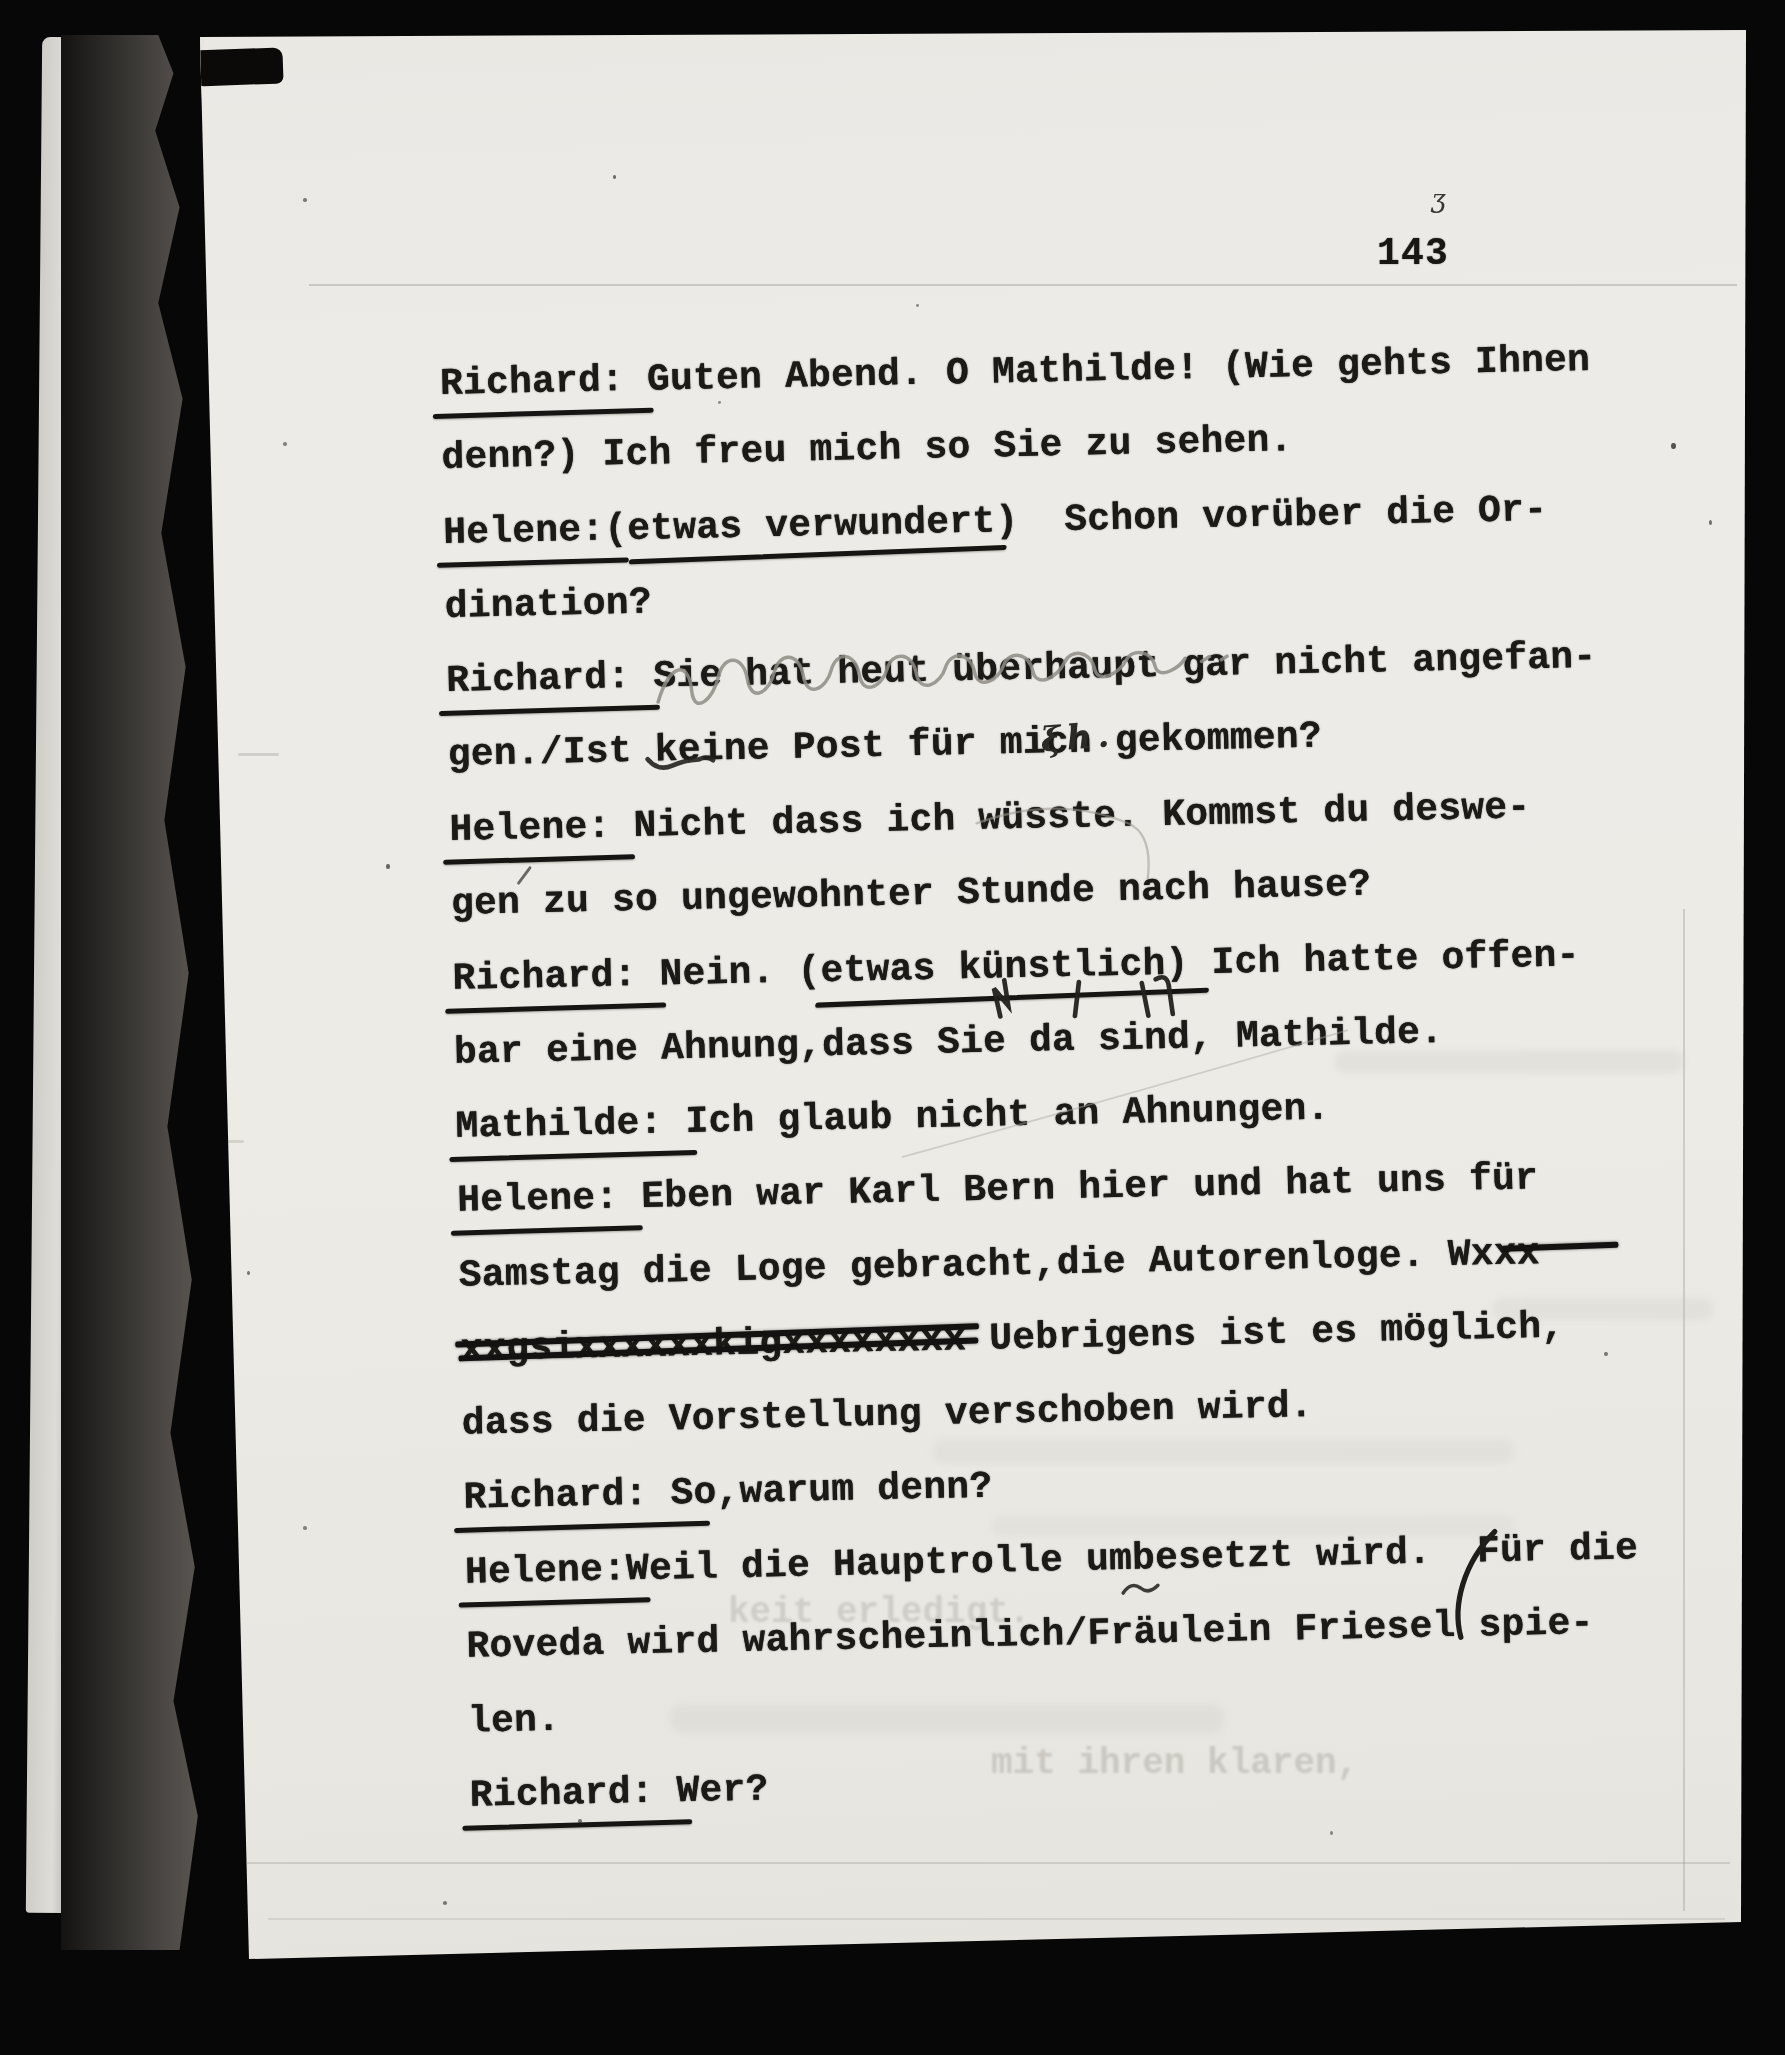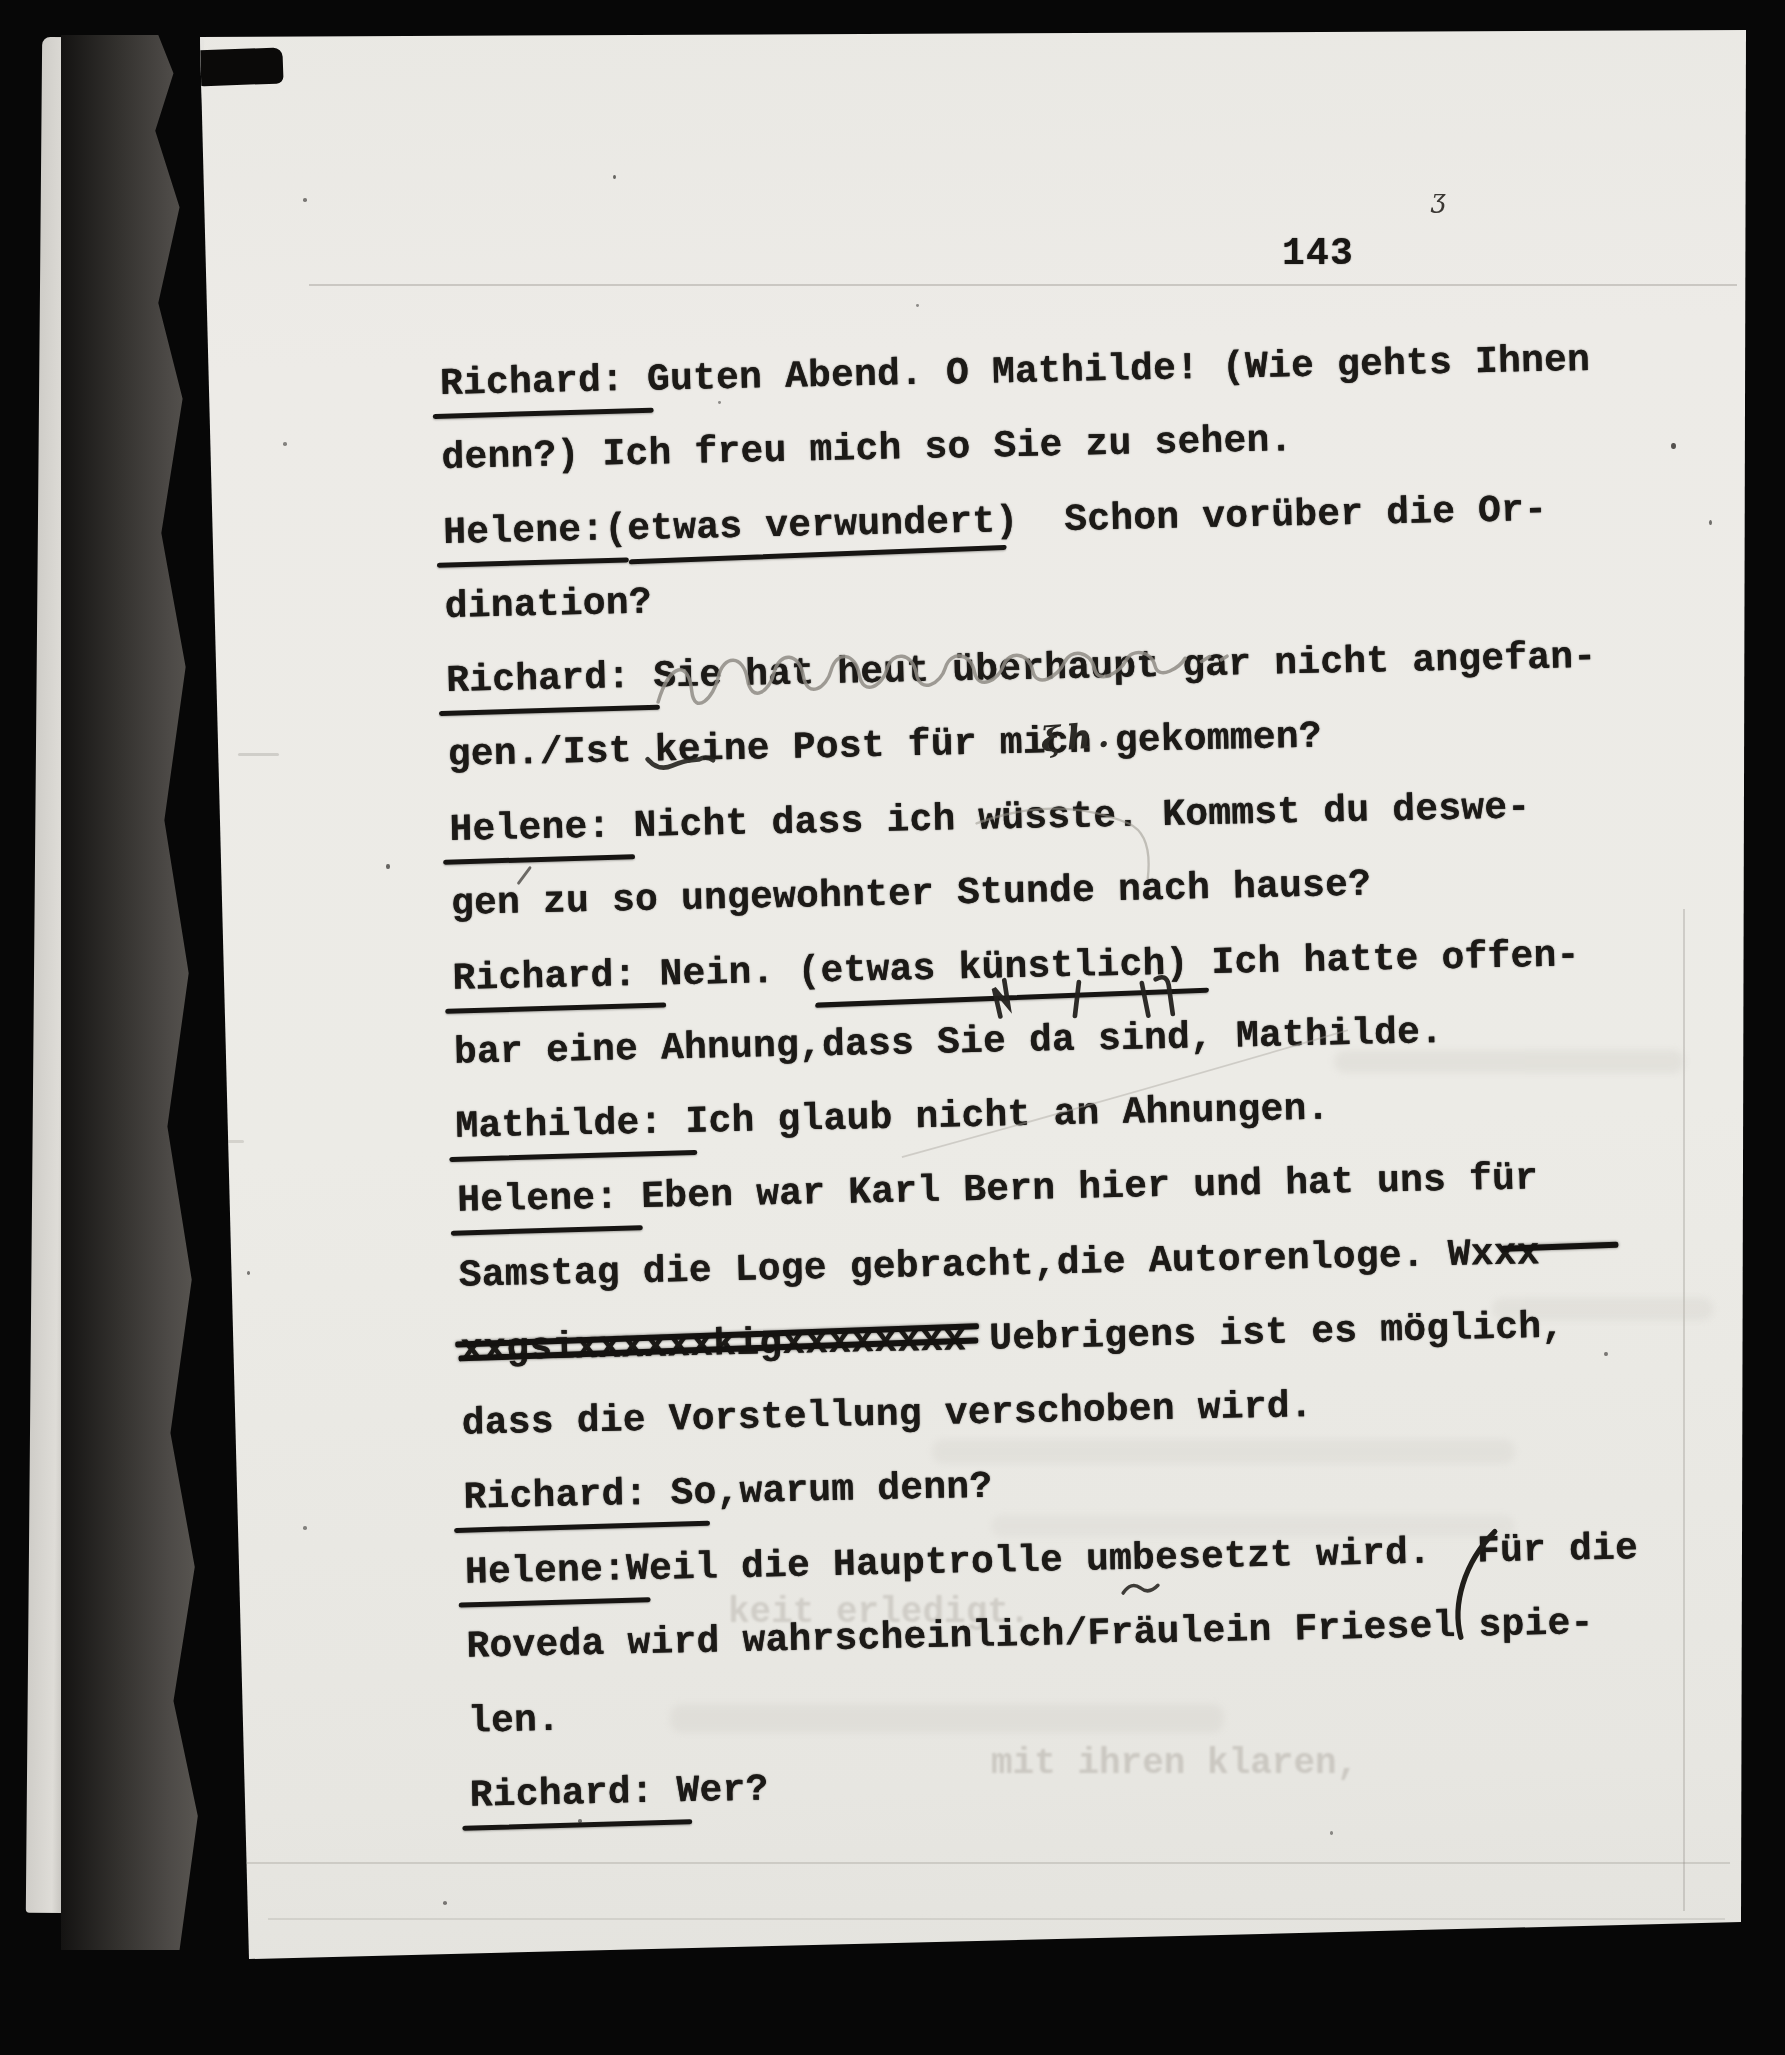--- a/index.html
+++ b/index.html
@@ -32,21 +32,21 @@
   .text-tilt{position:absolute;inset:0;transform:rotate(-1.2deg);transform-origin:440px 379px;}
   .tl{position:absolute;left:440px;height:74px;width:1317px;white-space:pre;
       font:700 38px/54px "Liberation Mono",monospace;letter-spacing:0.2px;color:#1c1a17;
       text-shadow:0 0 0.9px rgba(28,25,22,.9),0 0 2.3px rgba(28,25,22,.25);}
   .tl .ul{position:absolute;top:56px;height:5.2px;background:#171513;border-radius:2.9px;
       transform:rotate(-.45deg);box-shadow:0 1.2px 1.7px rgba(20,18,16,.25);}
   .tl .ul.wavy{transform:rotate(-1deg) skewX(-8deg);height:4.7px;}
   .tl .strike{position:absolute;height:5.8px;background:#141210;border-radius:2.3px;
       transform:rotate(-.8deg);box-shadow:0 0 2.9px rgba(20,18,16,.6);}
 
-  .pagenum{position:absolute;left:1282px;top:233px;font:700 38px/41px "Liberation Mono",monospace;
+  .pagenum{position:absolute;left:1377px;top:233px;font:700 38px/41px "Liberation Mono",monospace;
       letter-spacing:1.2px;color:#191714;text-shadow:0 0 1.2px rgba(25,22,19,.8);text-align:center;}
   .pagenum-mark{position:absolute;left:1431px;top:184px;font:italic 26px "DejaVu Serif",serif;color:#3a3733;}
 
   .hw-note{position:absolute;left:1033px;top:730px;font:italic 600 34px "DejaVu Serif",serif;
       color:#2c2a26;letter-spacing:5.8px;transform:rotate(-3deg);}
 
   
   .ghost-text{position:absolute;font:700 36px "Liberation Mono",monospace;color:#bcb8b1;
       filter:blur(1.2px);opacity:.8;white-space:pre;}
   .ghost-bar{position:absolute;background:#c2bfb8;filter:blur(3.5px);border-radius:11.7px;}

